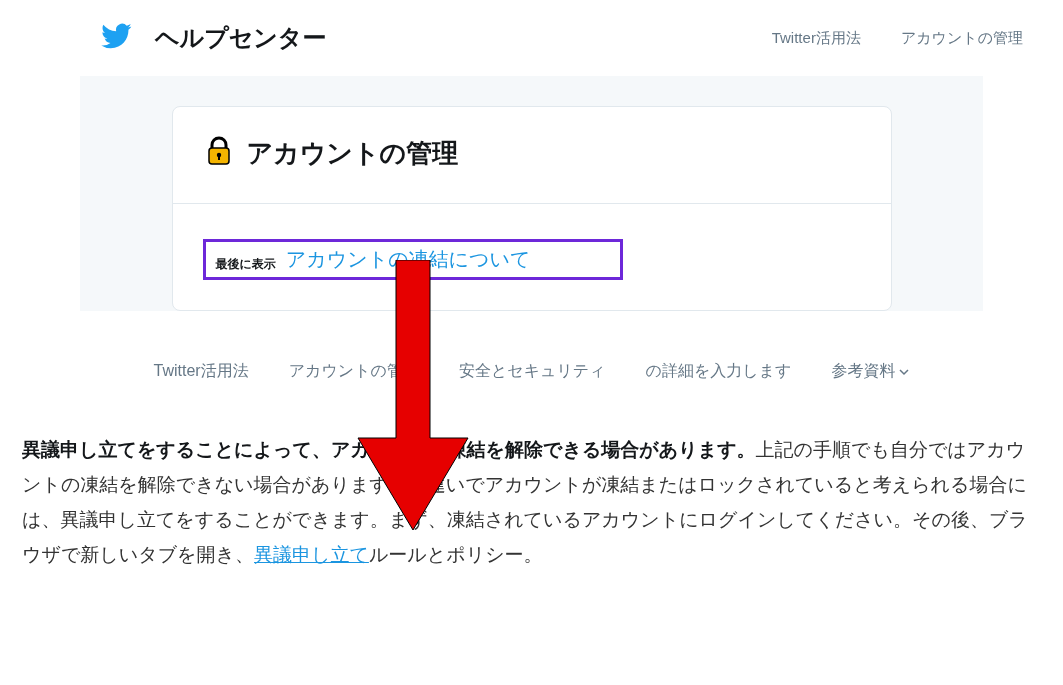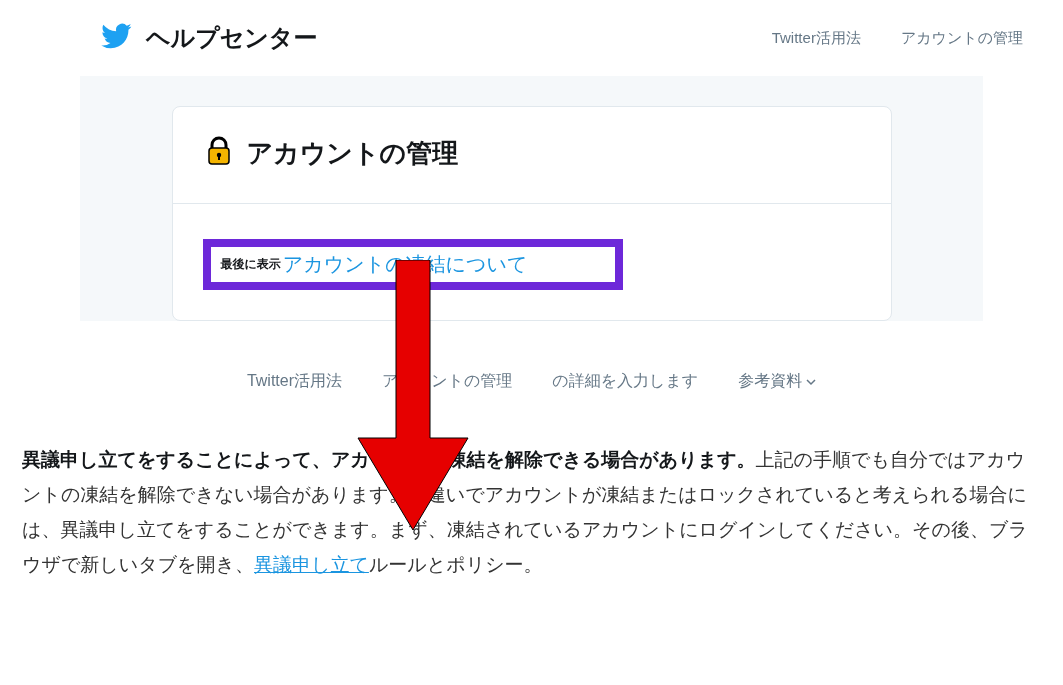--- a/index.html
+++ b/index.html
@@ -17,21 +17,21 @@
     }
     .header {
       display: flex;
       align-items: center;
       justify-content: space-between;
       padding: 20px 40px 20px 100px;
     }
     .header-left {
       display: flex;
       align-items: center;
-      gap: 14px;
+      gap: 23px;
     }
     .twitter-icon {
       width: 32px;
       height: 32px;
     }
     .help-center-title {
       font-size: 24px;
       font-weight: 700;
       color: #14171a;
     }
@@ -71,25 +71,25 @@
     }
     .card-title {
       font-size: 26px;
       font-weight: 700;
       color: #14171a;
     }
     .card-body {
       padding: 35px 30px 30px 30px;
     }
     .highlighted-link-row {
-      border: 8px solid #6d28d9;
+      border: 3px solid #6d28d9;
       padding: 4px 10px;
       display: inline-flex;
-      align-items: center;
-      gap: 2px;
+      align-items: flex-end;
+      gap: 10px;
       width: 420px;
     }
     .last-viewed-label {
       font-size: 12px;
       font-weight: 700;
       color: #14171a;
     }
     .highlighted-link {
       font-size: 20px;
       color: #1b95e0;
@@ -183,20 +183,23 @@
 </svg>
 
 <div class="sub-nav">
   <span class="sub-nav-item">
     <span>Twitter活用法</span>
   </span>
   <span class="sub-nav-item">
     <span>アカウントの管理</span>
   </span>
   <span class="sub-nav-item">
+    <span>安全とセキュリティ</span>
+  </span>
+  <span class="sub-nav-item">
     <span>の詳細を入力します</span>
   </span>
   <span class="sub-nav-item">
     <span>参考資料</span>
     <span>
       <svg class="chevron-down" viewBox="0 0 10 10">
         <path d="M1 3 L5 7 L9 3" fill="none" stroke="#657786" stroke-width="1.5"></path>
       </svg>
     </span>
   </span>

